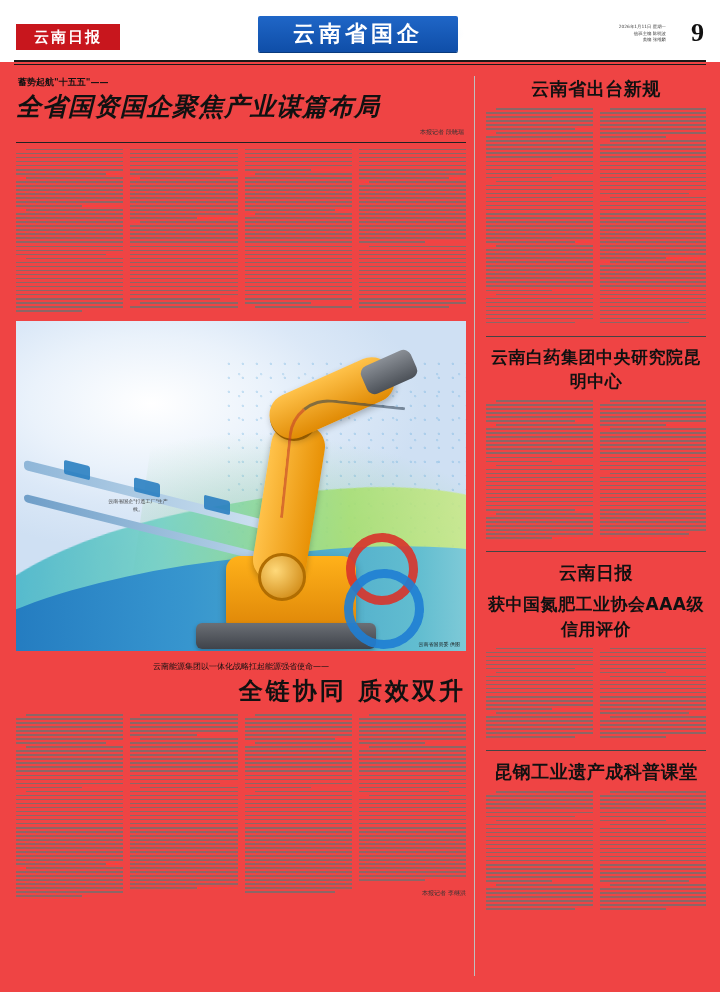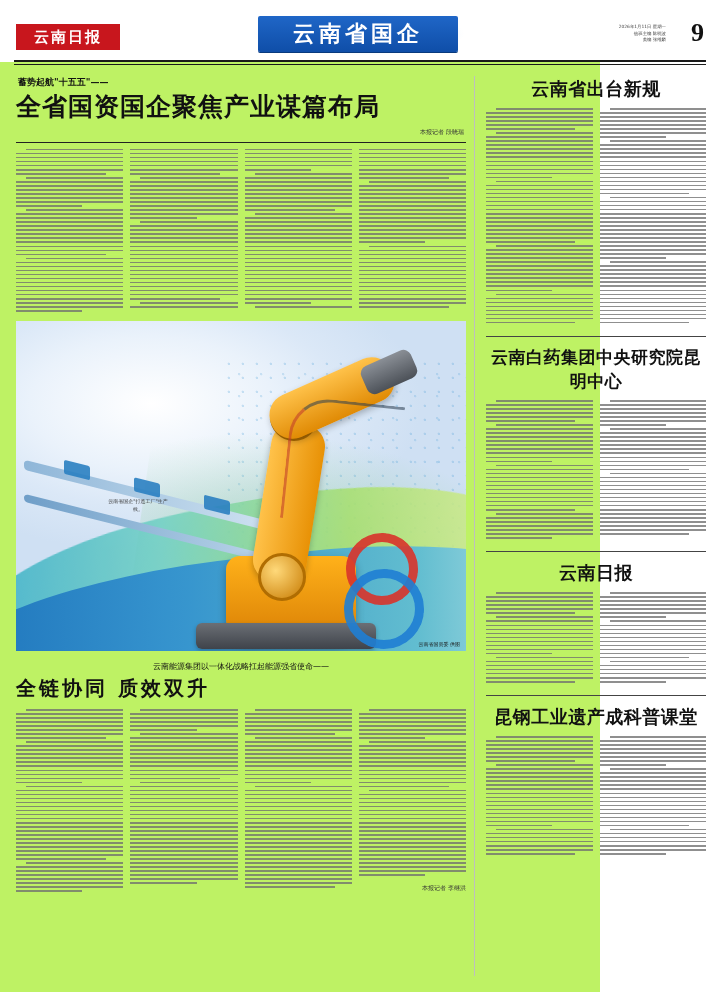--- a/index.html
+++ b/index.html
@@ -4,22 +4,22 @@
 <style>
   html,body{margin:0;padding:0;}
   body{
     width:720px;height:992px;
     background:#ffffff;
     font-family:"DejaVu Sans","Liberation Sans",sans-serif;
     overflow:hidden;
   }
   .page{
     position:relative;
-    width:600px;height:992px;
-    background:#bef264;
+    width:720px;height:992px;
+    background:#ef4444;
     box-sizing:border-box;
   }
 
   
   .masthead{
     position:absolute;left:0;top:0;width:720px;height:62px;
     background:#ffffff;
   }
   .logo{
     position:absolute;left:16px;top:24px;
@@ -79,20 +79,21 @@
 
   
   .kicker{
     font-size:9px;color:#111;margin:0 0 4px 2px;font-weight:bold;
     font-family:"DejaVu Sans","Liberation Sans",sans-serif;
   }
   .headline{
     font-size:25px;font-weight:bold;color:#111;letter-spacing:1px;
     margin:0 0 6px 0;line-height:1.15;
     font-family:"DejaVu Sans","Liberation Sans",sans-serif;
+    font-style:italic;
   }
   .byline{
     text-align:right;font-size:6px;color:#333;margin:0 2px 5px 0;
   }
   .hr-thin{height:1px;background:#222;margin:2px 0 6px 0;}
 
   
   .textblock{
     display:flex;gap:7px;
   }
@@ -211,21 +212,21 @@
     position:absolute;left:92px;top:176px;
     font-size:5px;color:#333;line-height:1.6;width:60px;text-align:center;
   }
   .photo-credit{
     position:absolute;right:6px;bottom:4px;font-size:5px;color:#1a1a1a;
   }
 
   
   .sub-kicker{font-size:8px;text-align:center;color:#111;margin:10px 0 3px 0;}
   .sub-headline{
-    font-size:20px;font-weight:bold;text-align:left;color:#111;letter-spacing:3px;
+    font-size:24px;font-weight:bold;text-align:right;color:#111;letter-spacing:3px;
     margin:0 0 7px 0;
   }
   .endline{text-align:right;font-size:6px;color:#333;margin-top:4px;}
 
   
   .r-title{
     font-size:18px;font-weight:bold;color:#111;text-align:center;
     line-height:1.45;margin:0 0 6px 0;letter-spacing:.5px;
   }
   .r-title.small{font-size:17px;}
@@ -862,20 +863,21 @@
             <div class="line"></div>
             <div class="line short2"></div>
         </div>
       </div>
     </div>
 
     <div class="r-rule"></div>
 
     <div class="r-block">
       <div class="r-title">云南日报</div>
+      <div class="r-title small">获中国氮肥工业协会AAA级信用评价</div>
       <div class="r-text">
         <div class="tcol">
           <div class="line indent"></div>
             <div class="line"></div>
             <div class="line"></div>
             <div class="line"></div>
           <div class="line"></div>
             <div class="line short2"></div>
           <div class="line indent"></div>
             <div class="line"></div>

